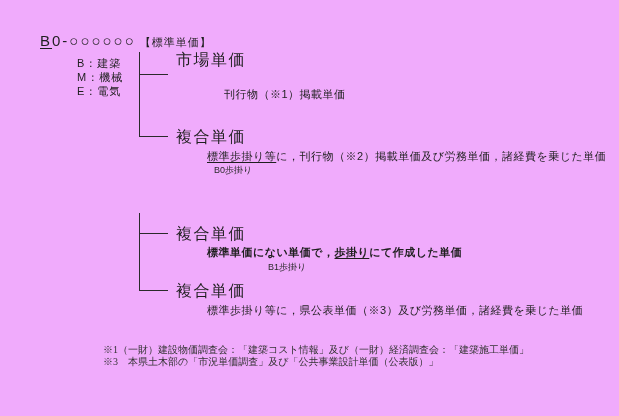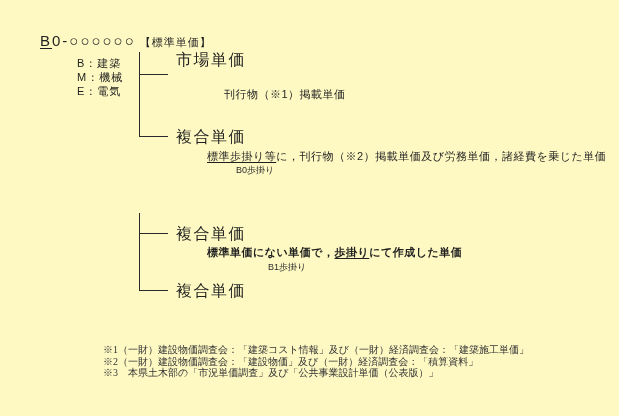--- a/index.html
+++ b/index.html
@@ -1,19 +1,19 @@
 <!DOCTYPE html>
 <html><head>
 <meta charset="utf-8">
 <style>
   html,body{margin:0;padding:0;background:#fff;}
   .canvas{
     position:relative;
     width:619px;height:416px;
-    background:#fef9c3;
+    background:#f0abfc;
     font-family:"Liberation Sans",sans-serif;
     color:#1f1f1f;
     overflow:hidden;
   }
   .canvas .abs{position:absolute;white-space:nowrap;}
   .hdr{font-size:15px;letter-spacing:2px;}
   .hdr .bracket{font-size:11px;letter-spacing:1px;margin-left:4px;}
   .u{text-decoration:underline;text-underline-offset:2px;}
   .legend{font-size:11px;line-height:14px;letter-spacing:1px;}
   .node-title{font-size:16px;letter-spacing:1.5px;}
@@ -43,34 +43,34 @@
   <div class="abs hline" style="left:140px;top:74px;width:28px;"></div>
   <div class="abs hline" style="left:140px;top:136px;width:28px;"></div>
 
   <div class="abs node-title" style="left:176px;top:50px;text-align:right;">市場単価</div>
   <div class="abs desc" style="left:224px;top:87px;">刊行物（※1）掲載単価</div>
 
   <div class="abs node-title" style="left:176px;top:127px;">複合単価</div>
   <div class="abs desc" style="left:207px;top:149px;">
     <span class="u">標準歩掛り等</span><span>に，刊行物（※2）掲載単価及び労務単価，諸経費を乗じた単価</span>
   </div>
-  <div class="abs note" style="left:236px;top:164px;">B0歩掛り</div>
+  <div class="abs note" style="left:214px;top:164px;">B0歩掛り</div>
 
 
   <div class="abs vline" style="left:139px;top:213px;height:78px;"></div>
   <div class="abs hline" style="left:140px;top:233px;width:28px;"></div>
   <div class="abs hline" style="left:140px;top:290px;width:28px;"></div>
 
   <div class="abs node-title" style="left:176px;top:224px;">複合単価</div>
   <div class="abs desc" style="left:207px;top:245px;font-weight:bold;">
     <span>標準単価にない単価で，</span><span class="u">歩掛り</span><span>にて作成した単価</span>
   </div>
   <div class="abs note" style="left:268px;top:261px;">B1歩掛り</div>
 
   <div class="abs node-title" style="left:176px;top:281px;">複合単価</div>
+  <div class="abs desc" style="left:207px;top:303px;">標準歩掛り等に，県公表単価（※3）及び労務単価，諸経費を乗じた単価</div>
 
   <div class="abs footnotes" style="left:103px;top:344px;font-family:Liberation Serif, serif;">
     <div>※1（一財）建設物価調査会：「建築コスト情報」及び（一財）経済調査会：「建築施工単価」</div>
-    <div>※2（一財）建設物価調査会：「建設物価」及び（一財）経済調査会：「積算資料」</div>
     <div>※3　本県土木部の「市況単価調査」及び「公共事業設計単価（公表版）」</div>
   </div>
 
 </div>
 
 </body></html>

